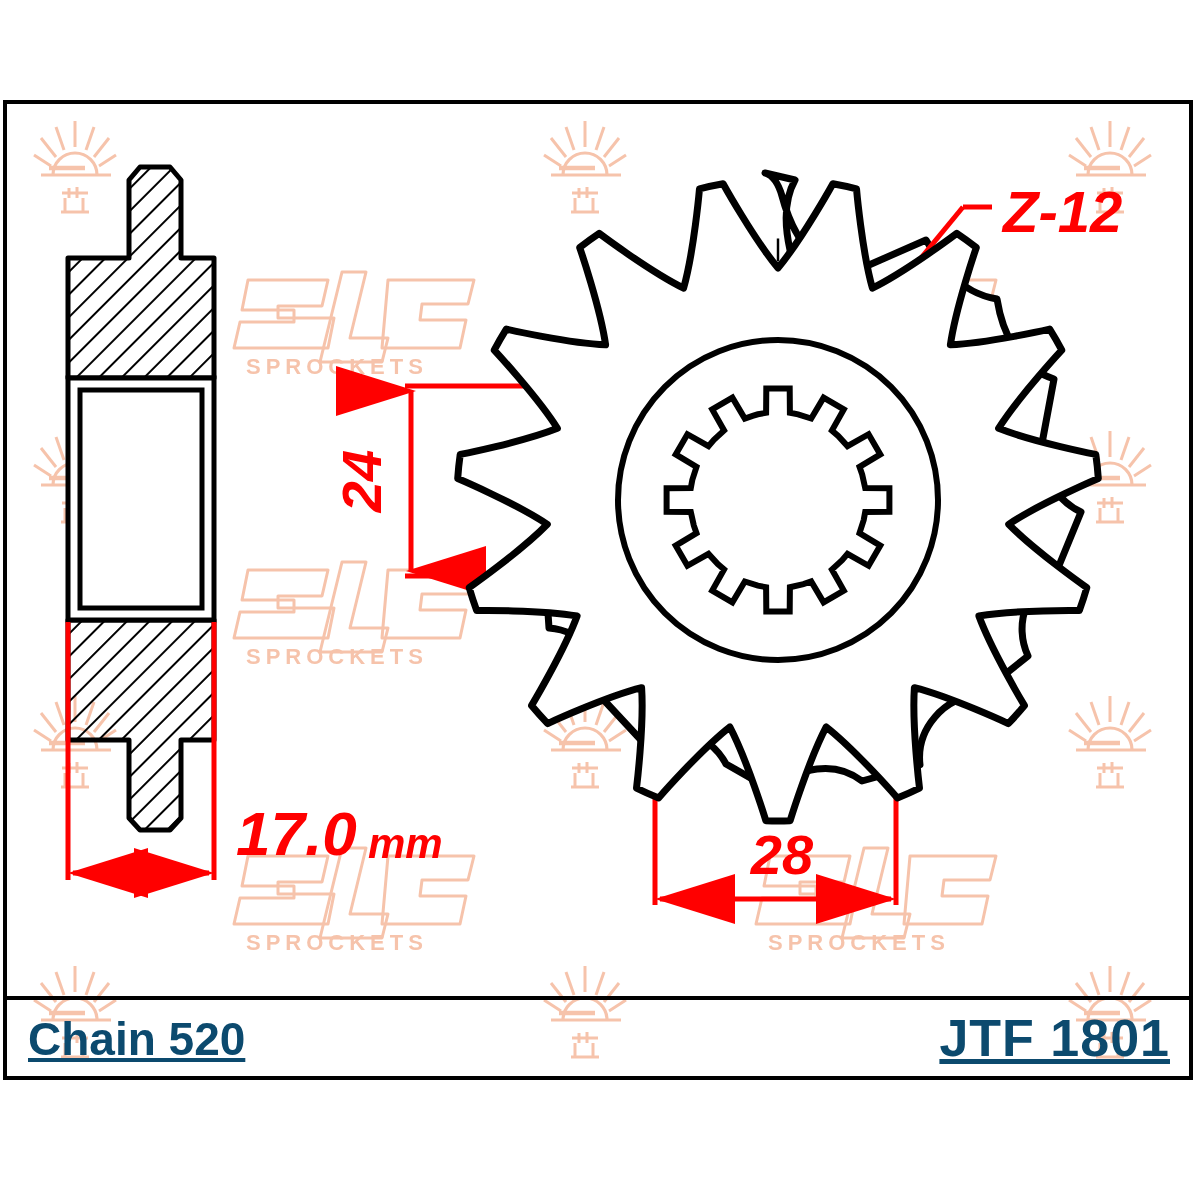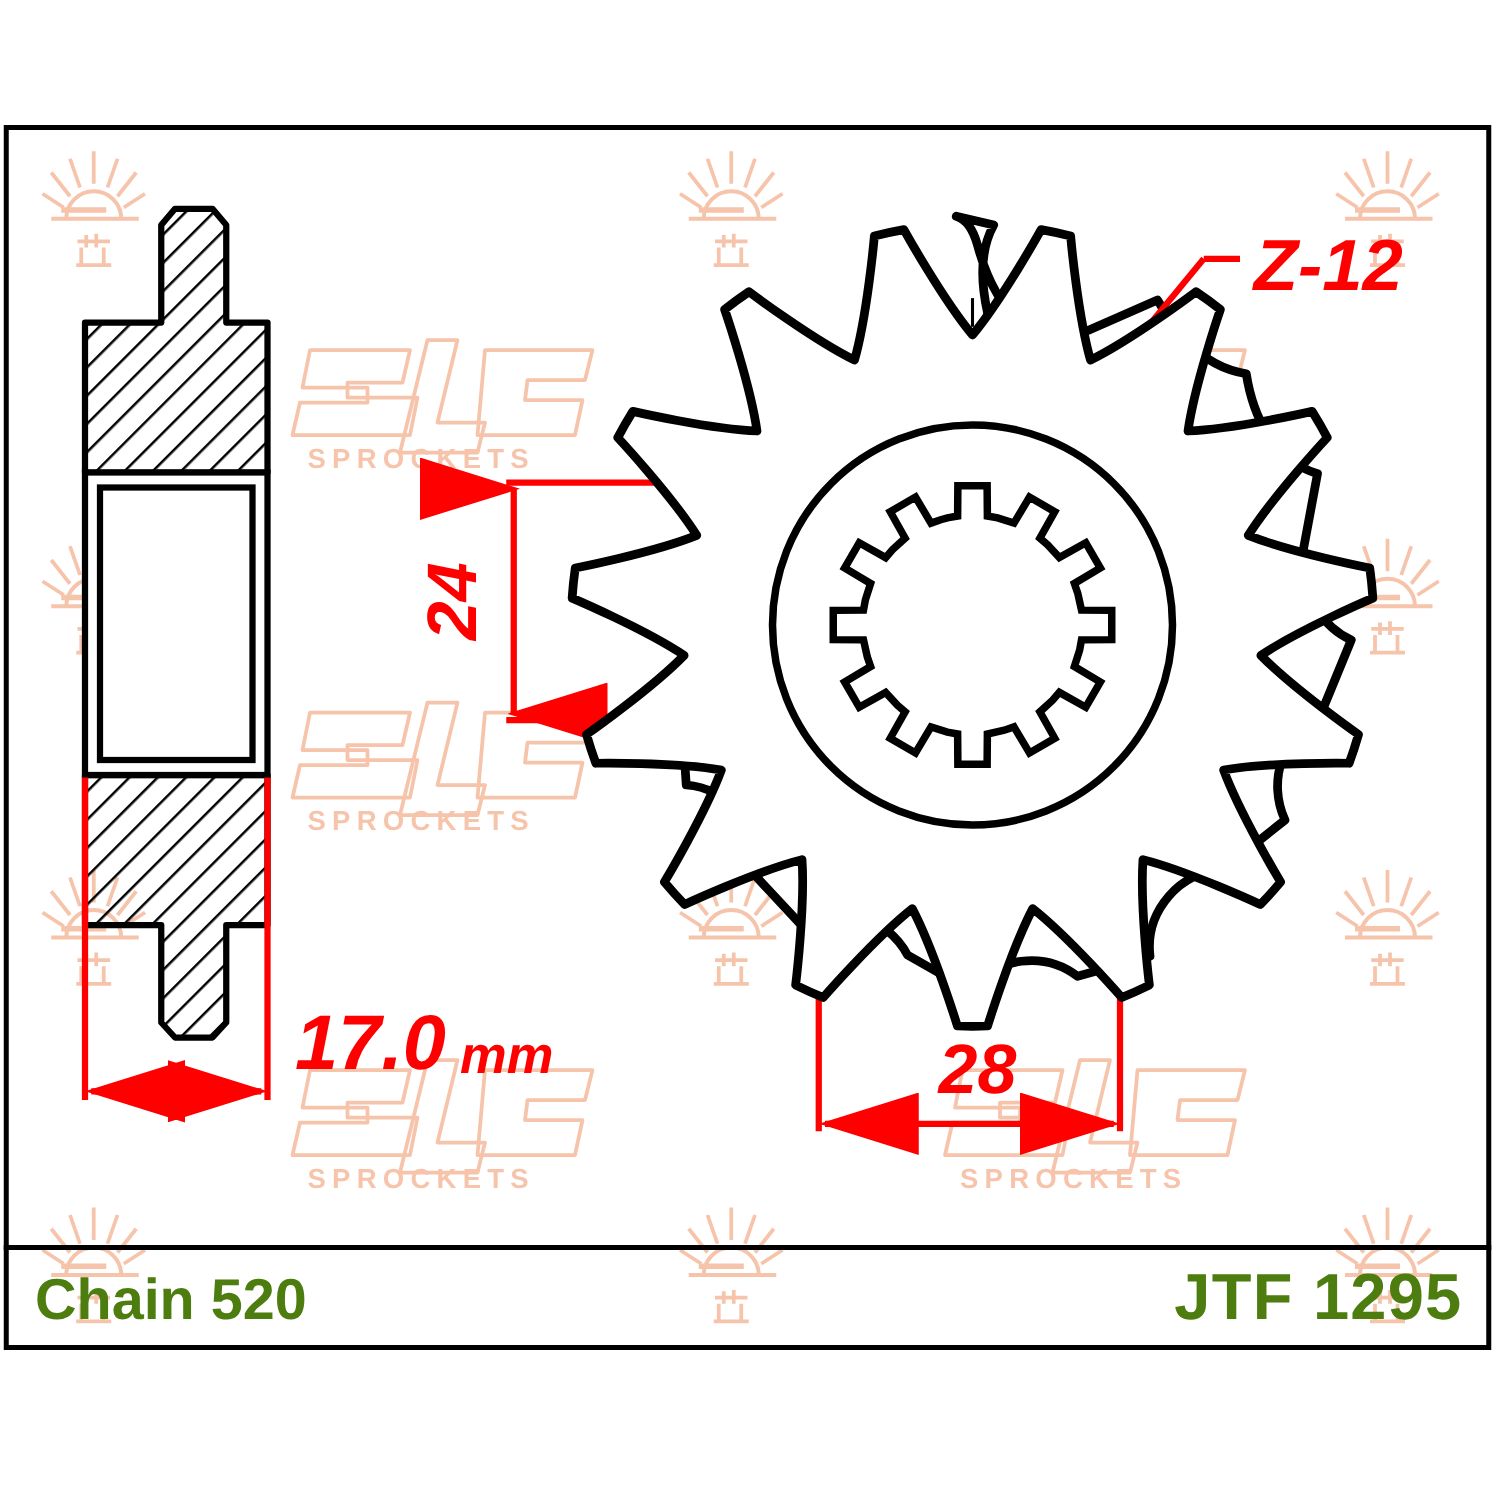--- a/index.html
+++ b/index.html
@@ -35,23 +35,24 @@
   }
   .svg-layer {
     position: absolute;
     left: 0;
     top: 0;
     width: 1200px;
     height: 1200px;
   }
   .label-text {
     position: absolute;
-    color: #4d7c0f;
+    color: #0c4a6e;
     font-weight: bold;
     white-space: nowrap;
+    text-decoration: underline;
   }
   #chain-label {
     left: 28px;
     top: 1012px;
     font-size: 46px;
     letter-spacing: 0px;
   }
   #part-label {
     right: 30px;
     top: 1008px;
@@ -269,15 +270,15 @@
         <path d="M 778.0,268.0 C 802.1,239.1 832.9,183.7 832.9,183.7 A 327,327 0 0 1 856.5,188.8 C 856.5,188.8 862.1,251.9 872.4,288.1 C 906.1,271.5 956.8,233.4 956.8,233.4 A 327,327 0 0 1 976.3,247.6 C 976.3,247.6 955.7,307.5 950.4,344.8 C 988.0,343.3 1049.7,329.1 1049.7,329.1 A 327,327 0 0 1 1061.8,350.1 C 1061.8,350.1 1018.7,396.5 998.6,428.3 C 1033.6,442.3 1095.8,454.4 1095.8,454.4 A 327,327 0 0 1 1098.3,478.5 C 1098.3,478.5 1040.0,503.3 1008.7,524.3 C 1034.9,551.2 1086.8,587.6 1086.8,587.6 A 327,327 0 0 1 1079.3,610.6 C 1079.3,610.6 1016.0,609.6 978.9,616.0 C 991.9,651.3 1024.5,705.6 1024.5,705.6 A 327,327 0 0 1 1008.3,723.6 C 1008.3,723.6 950.9,696.9 914.4,687.7 C 911.8,725.2 919.5,788.1 919.5,788.1 A 327,327 0 0 1 897.4,798.0 C 897.4,798.0 855.8,750.2 826.2,726.9 C 808.7,760.2 790.1,820.8 790.1,820.8 A 327,327 0 0 1 765.9,820.8 C 765.9,820.8 747.3,760.2 729.8,726.9 C 700.2,750.2 658.6,798.0 658.6,798.0 A 327,327 0 0 1 636.5,788.1 C 636.5,788.1 644.2,725.2 641.6,687.7 C 605.1,696.9 547.7,723.6 547.7,723.6 A 327,327 0 0 1 531.5,705.6 C 531.5,705.6 564.1,651.3 577.1,616.0 C 540.0,609.6 476.7,610.6 476.7,610.6 A 327,327 0 0 1 469.2,587.6 C 469.2,587.6 521.1,551.2 547.3,524.3 C 516.0,503.3 457.7,478.5 457.7,478.5 A 327,327 0 0 1 460.2,454.4 C 460.2,454.4 522.4,442.3 557.4,428.3 C 537.3,396.5 494.2,350.1 494.2,350.1 A 327,327 0 0 1 506.3,329.1 C 506.3,329.1 568.0,343.3 605.6,344.8 C 600.3,307.5 579.7,247.6 579.7,247.6 A 327,327 0 0 1 599.2,233.4 C 599.2,233.4 649.9,271.5 683.6,288.1 C 693.9,251.9 699.5,188.8 699.5,188.8 A 327,327 0 0 1 723.1,183.7 C 723.1,183.7 753.9,239.1 778.0,268.0 Z" fill="#ffffff" stroke="#000000" stroke-width="7" stroke-linejoin="round"></path>
         <circle cx="778" cy="500" r="160" fill="none" stroke="#000000" stroke-width="6"></circle>
         <path d="M 757.9,414.3 L 766.1,412.8 L 766.3,388.6 L 789.7,388.6 L 789.9,412.8 L 798.1,414.3 L 811.2,418.5 L 823.6,397.7 L 843.8,409.4 L 831.9,430.5 L 838.2,435.9 L 847.5,446.1 L 868.6,434.2 L 880.3,454.4 L 859.5,466.8 L 862.2,474.6 L 865.2,488.1 L 889.4,488.3 L 889.4,511.7 L 865.2,511.9 L 863.7,520.1 L 859.5,533.2 L 880.3,545.6 L 868.6,565.8 L 847.5,553.9 L 842.1,560.2 L 831.9,569.5 L 843.8,590.6 L 823.6,602.3 L 811.2,581.5 L 803.4,584.2 L 789.9,587.2 L 789.7,611.4 L 766.3,611.4 L 766.1,587.2 L 757.9,585.7 L 744.8,581.5 L 732.4,602.3 L 712.2,590.6 L 724.1,569.5 L 717.8,564.1 L 708.5,553.9 L 687.4,565.8 L 675.7,545.6 L 696.5,533.2 L 693.8,525.4 L 690.8,511.9 L 666.6,511.7 L 666.6,488.3 L 690.8,488.1 L 692.3,479.9 L 696.5,466.8 L 675.7,454.4 L 687.4,434.2 L 708.5,446.1 L 713.9,439.8 L 724.1,430.5 L 712.2,409.4 L 732.4,397.7 L 744.8,418.5 L 752.6,415.8 Z" fill="#ffffff" stroke="#000000" stroke-width="6" stroke-linejoin="miter"></path>
       </g>
   </svg>
 
   <div id="frame"></div>
   <div id="divider"></div>
 
   <div class="label-text" id="chain-label">Chain 520</div>
-  <div class="label-text" id="part-label">JTF 1295</div>
+  <div class="label-text" id="part-label">JTF 1801</div>
 
 </div>
 
 </body></html>

